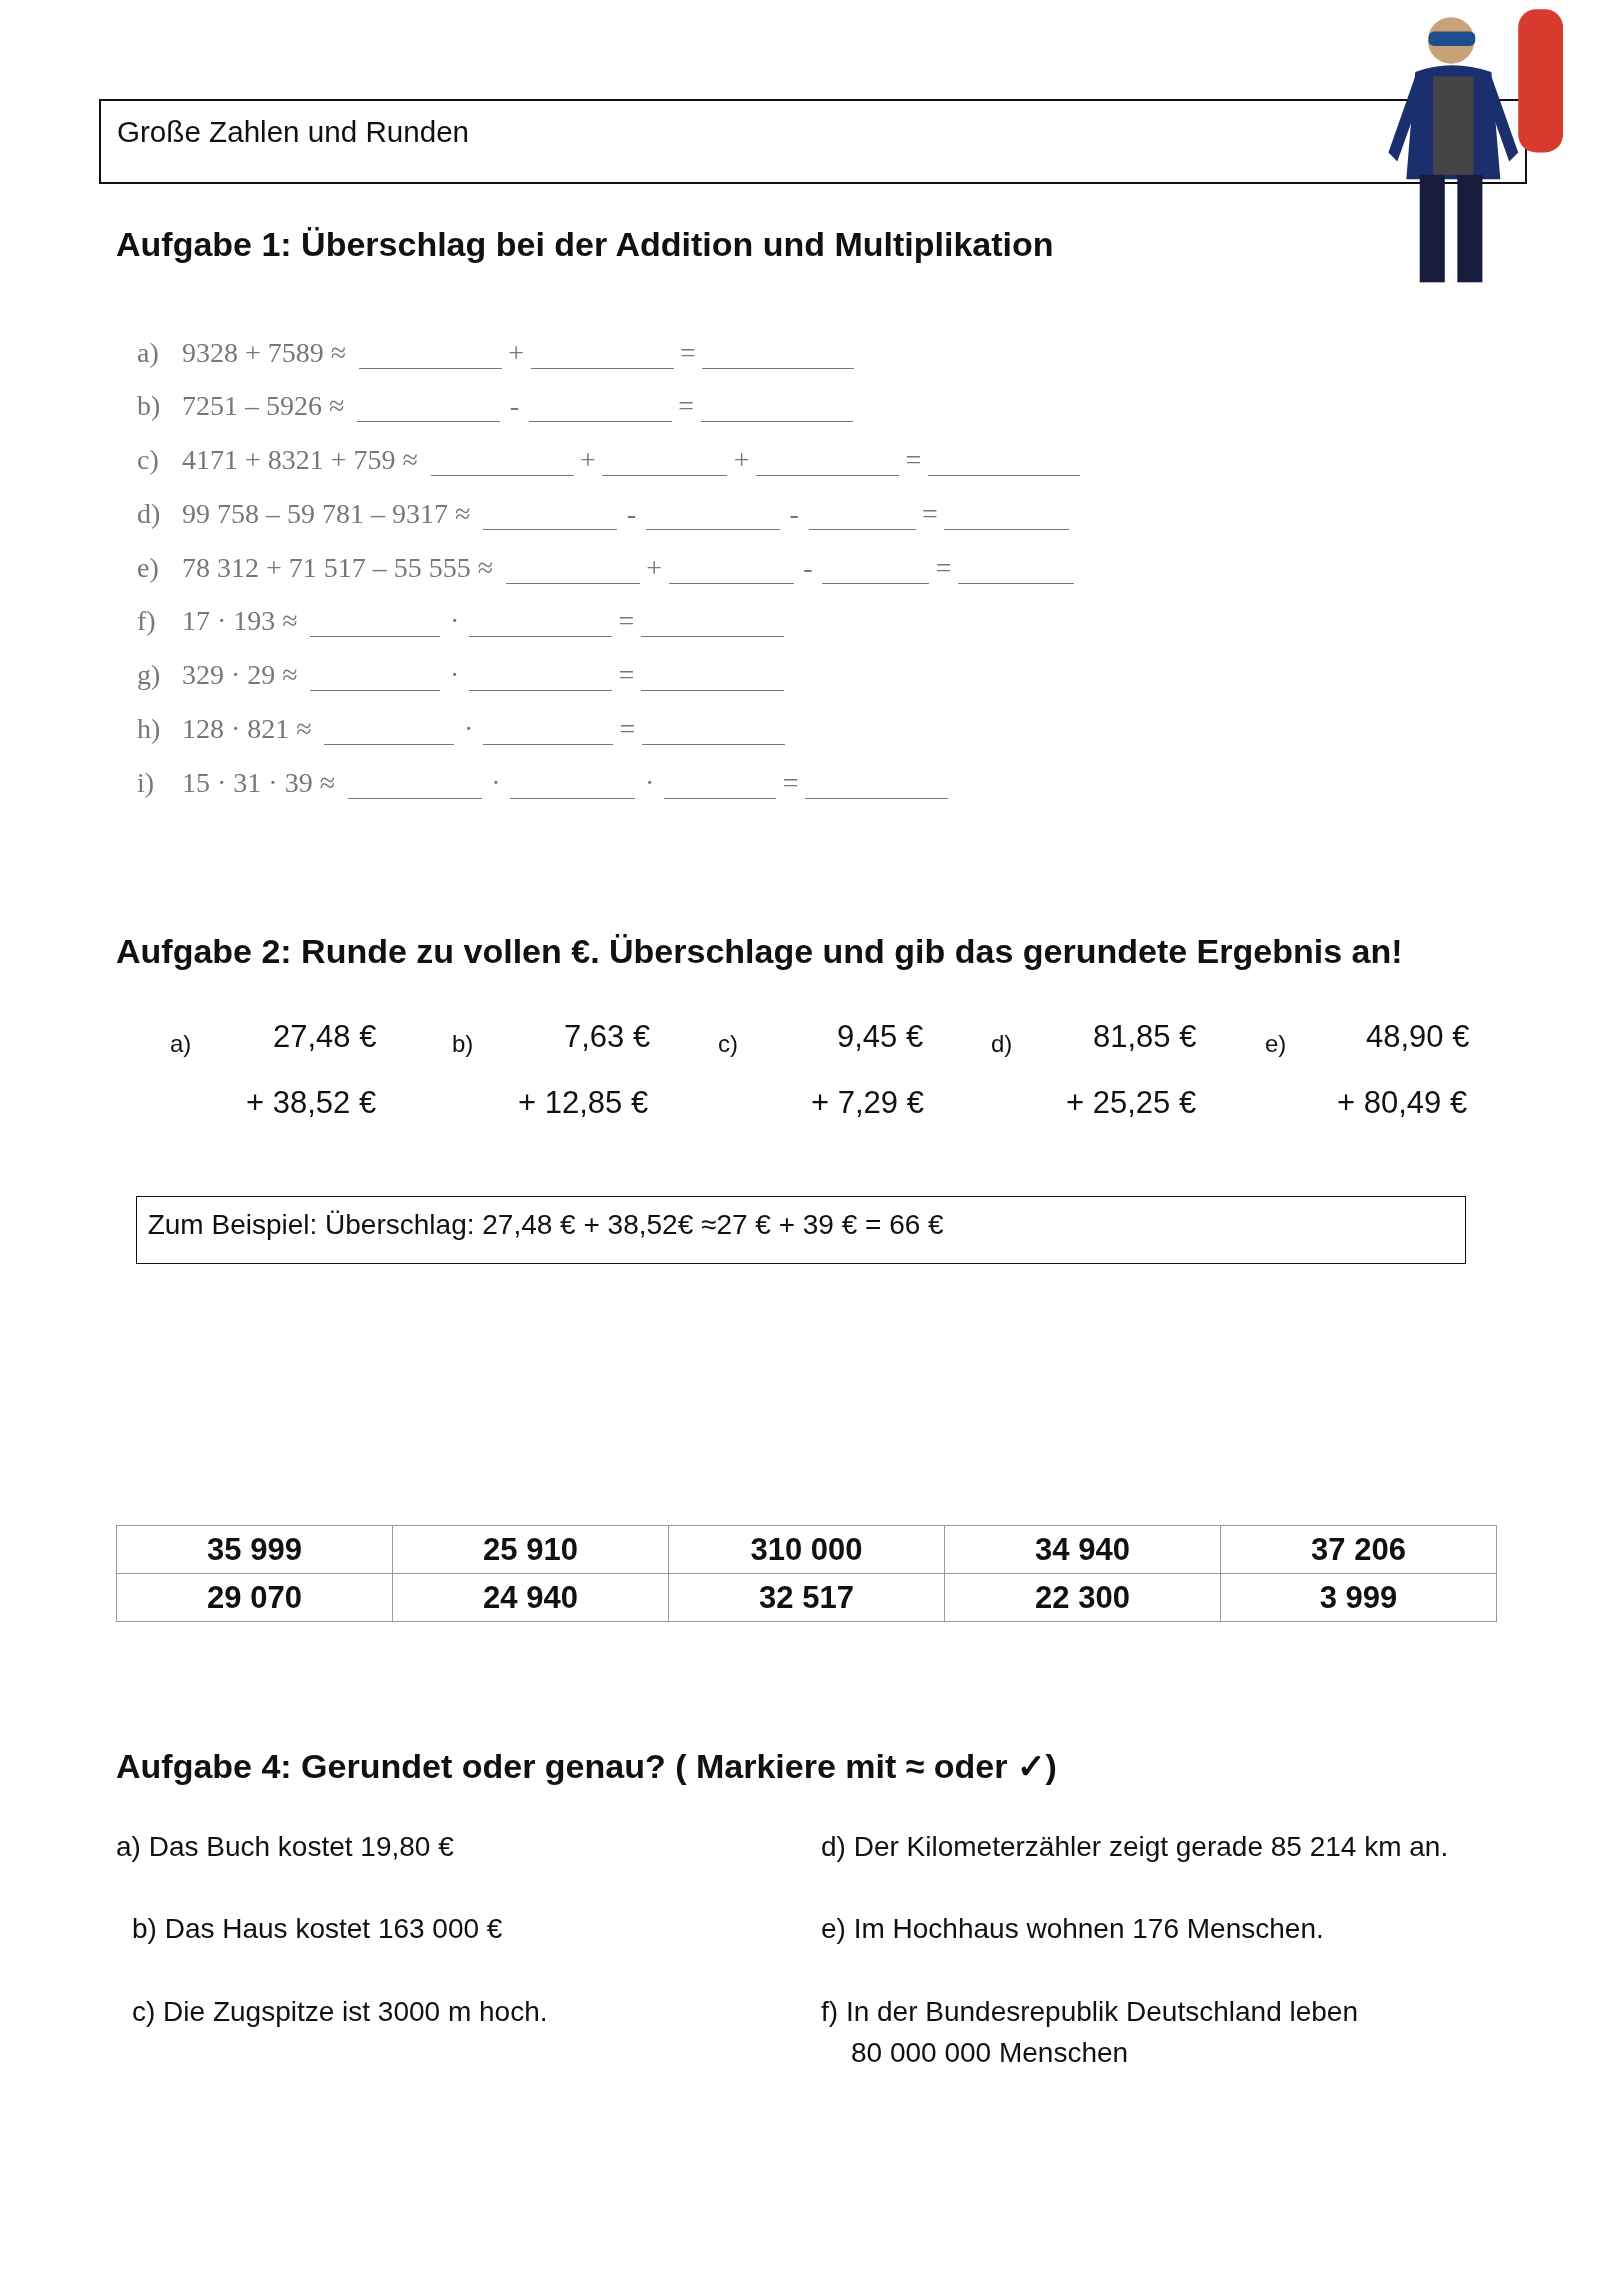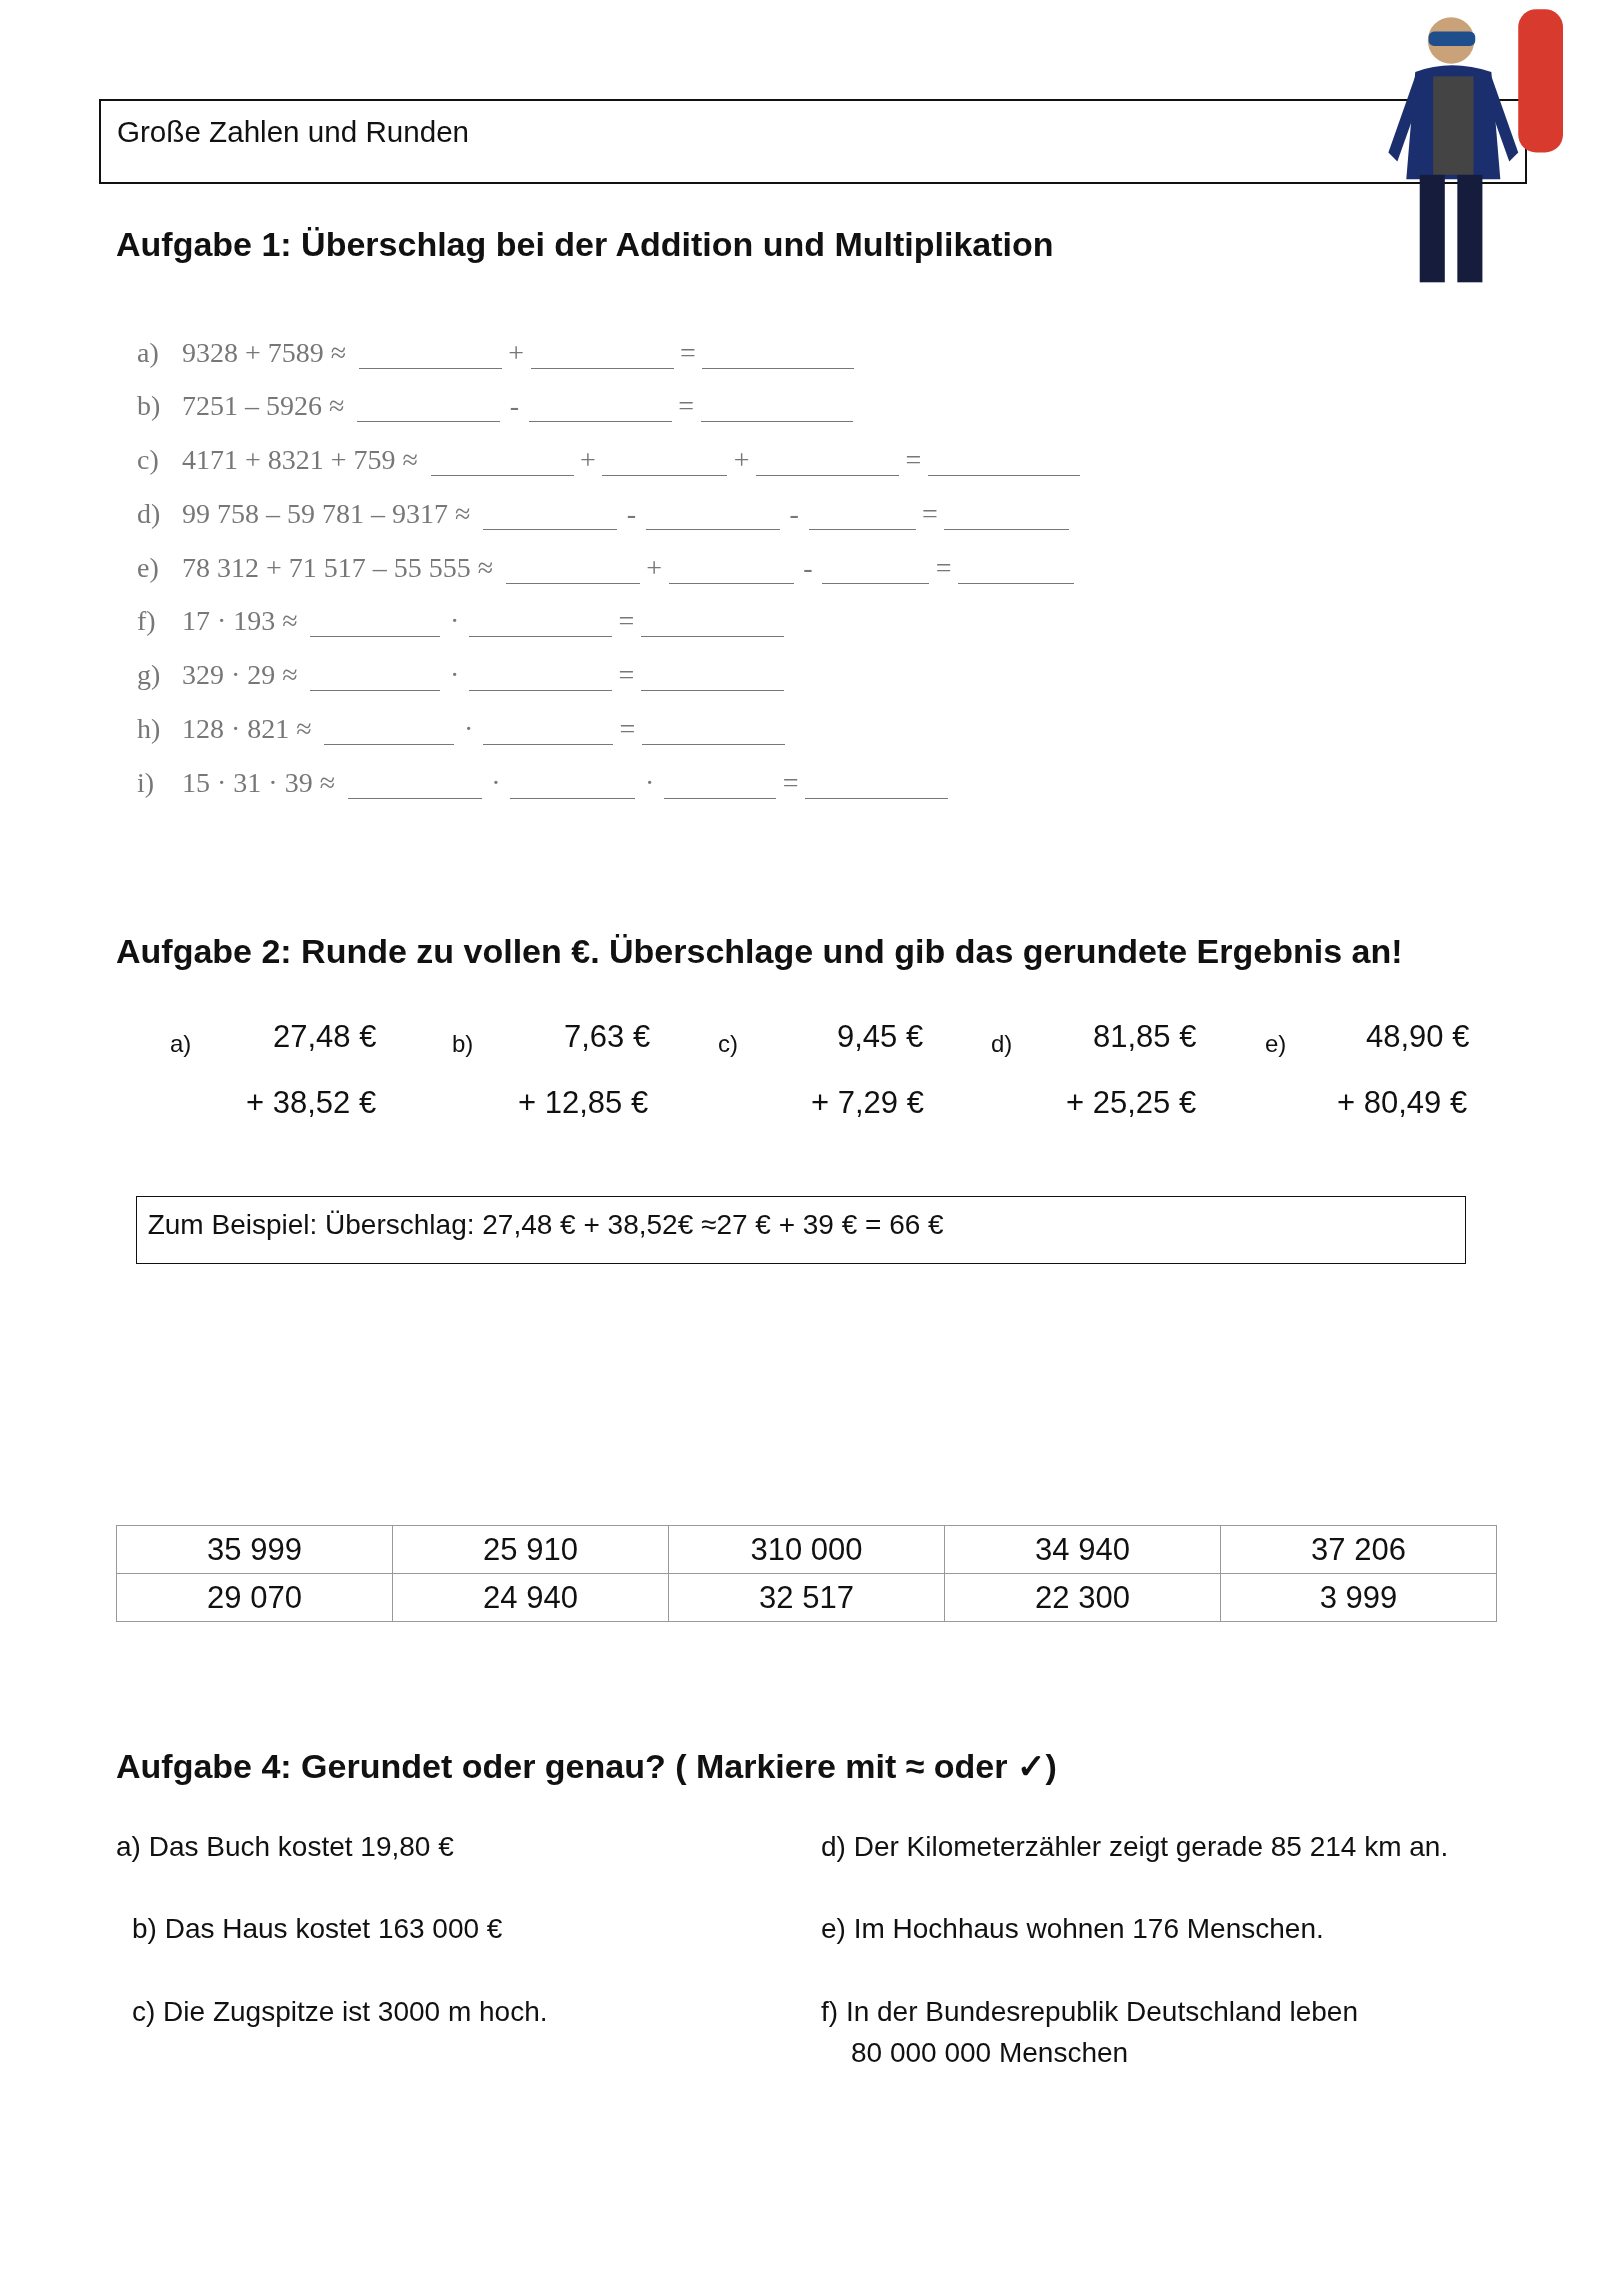--- a/index.html
+++ b/index.html
@@ -24,21 +24,21 @@
   .blank { display: inline-block; border-bottom: 1.8px solid #777; height: 27px; margin: 0 5.4px; }
   .op { display: inline-block; width: 18px; text-align: center; }
   .money { position: absolute; font-size: 31px; }
   .money-label { position: absolute; font-size: 24px; }
   .example-box {
     position: absolute; left: 116px; top: 1196px; width: 1330px; height: 68px;
     border: 1.8px solid #111; box-sizing: border-box; margin-left: 20px;
   }
   .example-text { position: absolute; left: 10.7px; top: 11.6px; font-size: 28px; }
   .num-table {
-    position: absolute; left: 116px; top: 1525px; border-collapse: collapse; font-size: 31px;
+    position: absolute; left: 116px; top: 1525px; border-collapse: collapse; font-size: 31px; font-weight: bold;
   }
   .num-table td {
     border: 1.3px solid #999; width: 275px; height: 47px; text-align: center; padding: 0;
   }
   .stmt { position: absolute; font-size: 28px; line-height: 39px; }
 </style>
 </head>
 <body>
 
 <div class="page">

